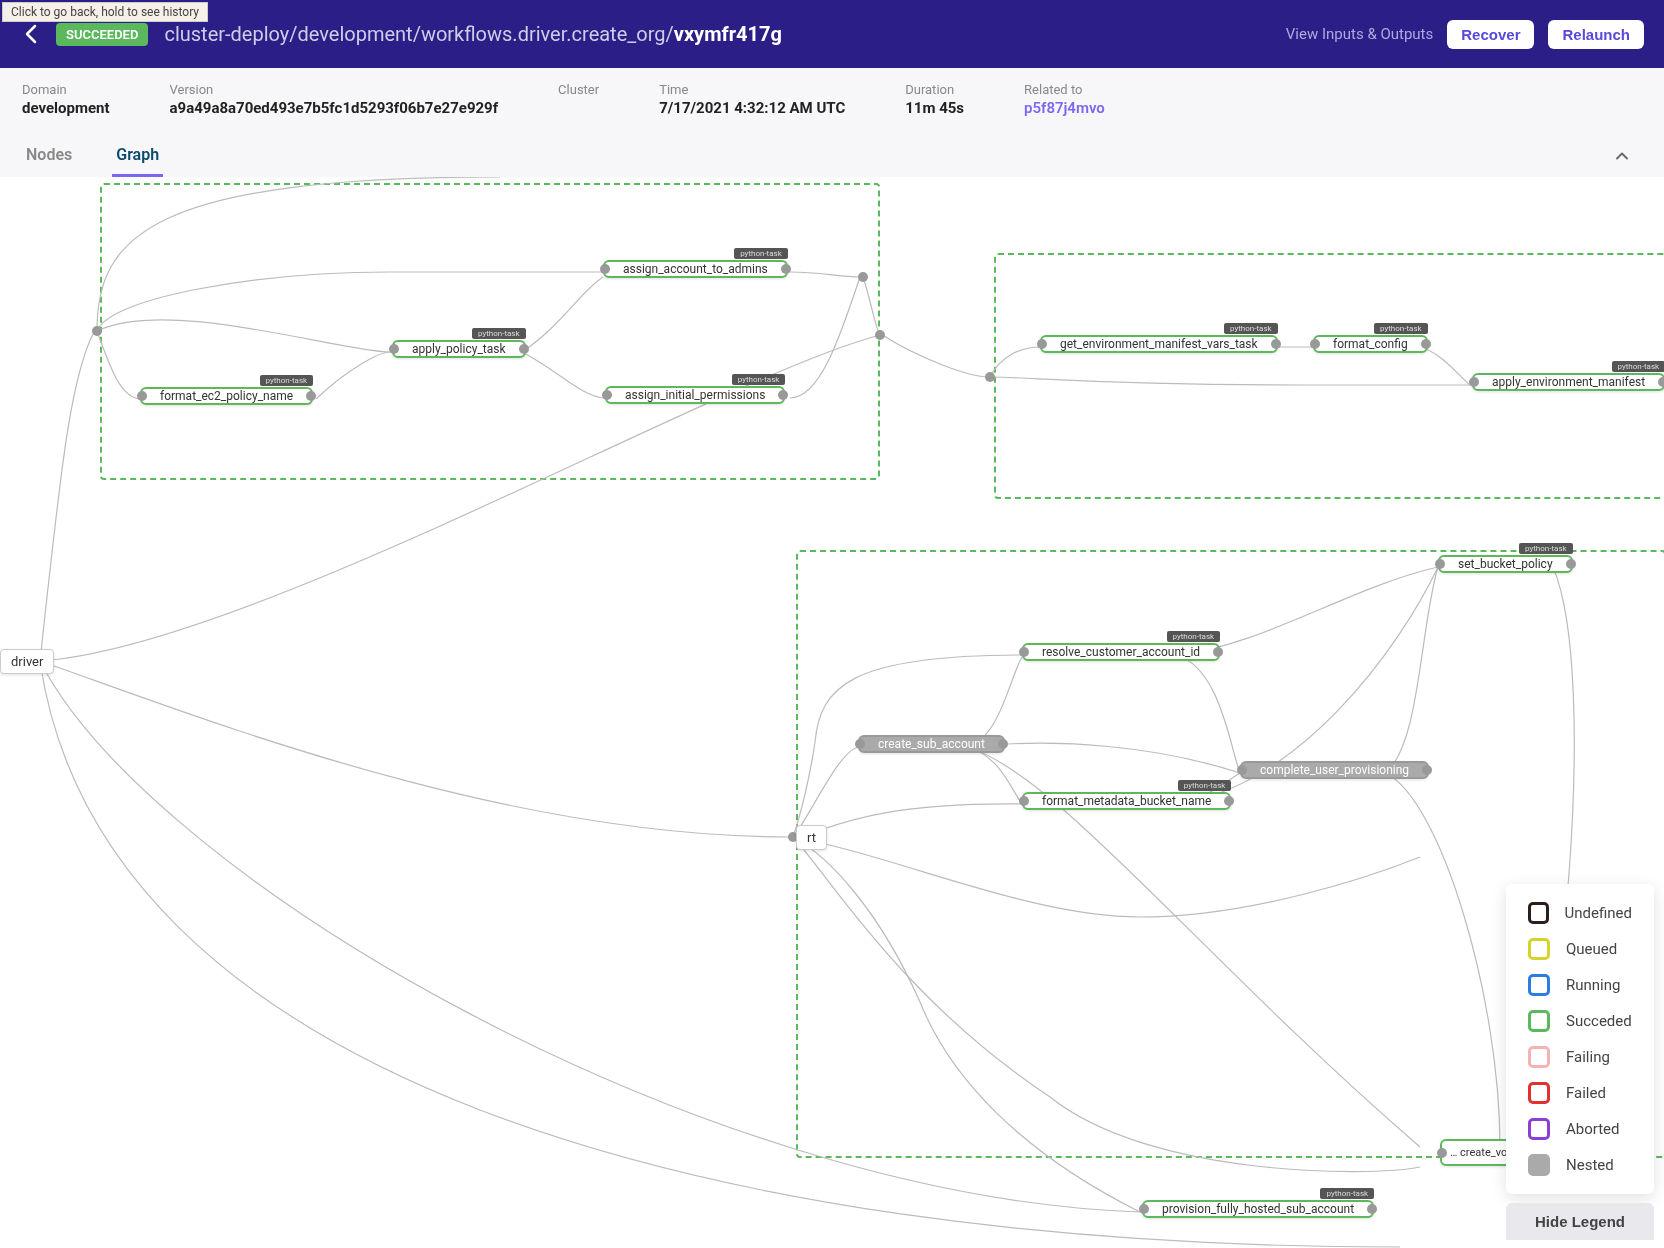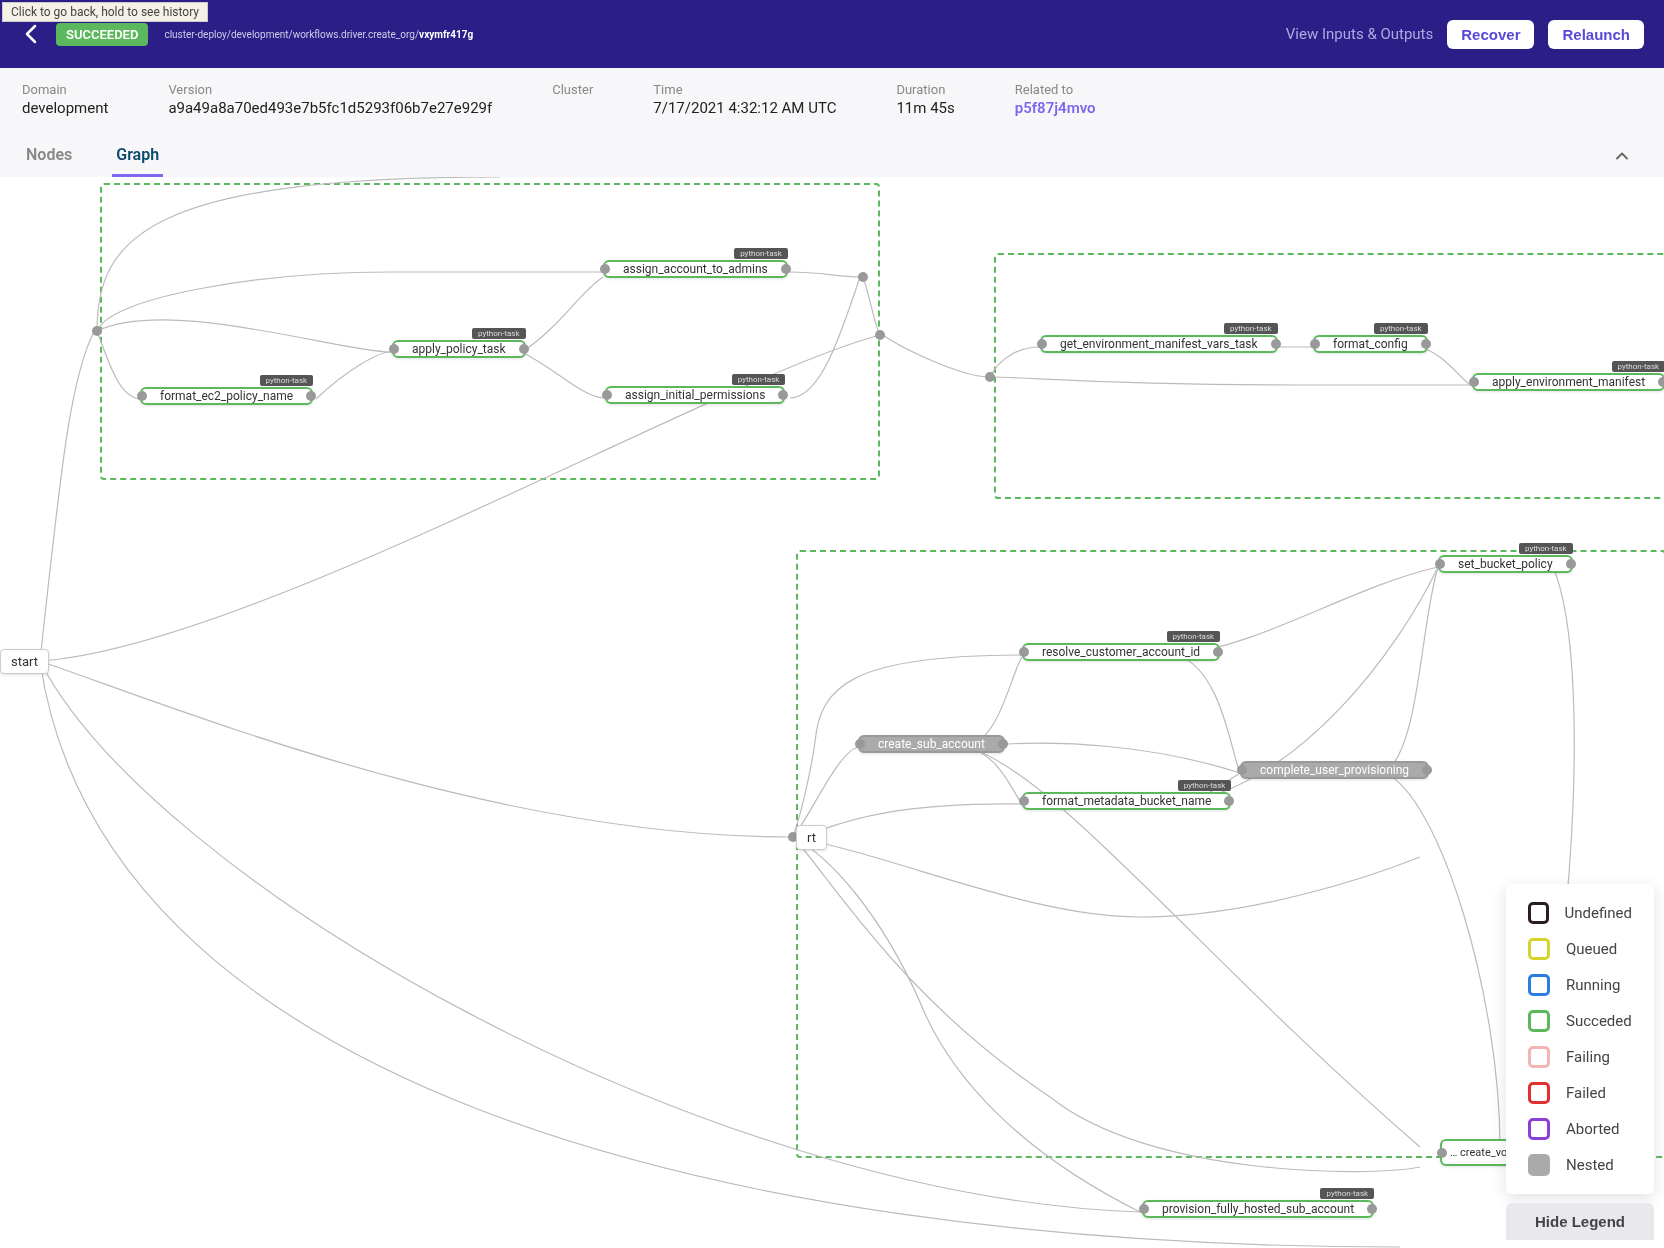--- a/index.html
+++ b/index.html
@@ -5,32 +5,32 @@
   * { box-sizing: border-box; margin: 0; padding: 0; }
   body { font-family: -apple-system, BlinkMacSystemFont, "Segoe UI", Roboto, Helvetica, Arial, sans-serif; background: #fff; color: #333; width: 1664px; height: 1248px; overflow: hidden; position: relative; }
 
   
   .tooltip-top { position: absolute; top: 2px; left: 2px; background: #f5f0e8; border: 1px solid #ccc; padding: 2px 8px; font-size: 12px; z-index: 100; color: #444; }
 
   
   .header { background: #2b1f87; height: 68px; display: flex; align-items: center; padding: 0 20px; color: #fff; }
   .back-arrow { width: 24px; height: 24px; margin-right: 12px; fill: #fff; cursor: pointer; flex-shrink:0; }
   .status-badge { background: #5cb85c; color: #fff; border-radius: 4px; padding: 4px 10px; font-size: 13px; font-weight: 600; margin-right: 16px; flex-shrink:0; }
-  .breadcrumb { font-size: 10px; color: #d0cce8; flex-grow: 1; white-space: nowrap; overflow: hidden; }
+  .breadcrumb { font-size: 20px; color: #d0cce8; flex-grow: 1; white-space: nowrap; overflow: hidden; }
   .breadcrumb .run-id { font-weight: 700; color: #fff; }
   .header-actions { display: flex; align-items: center; gap: 14px; flex-shrink:0; }
   .header-link { color: #b0a8e0; font-size: 15px; cursor: pointer; }
   .btn { background: #fff; color: #5a48d8; border: none; border-radius: 6px; padding: 6px 14px; font-size: 15px; font-weight: 600; cursor: pointer; }
 
   
   .meta-bar { background: #f7f7f9; padding: 14px 22px 0 22px; border-bottom: 1px solid #e8e8ed; }
   .meta-row { display: flex; gap: 60px; }
   .meta-item { display: flex; flex-direction: column; }
   .meta-label { font-size: 13px; color: #888; margin-bottom: 2px; }
-  .meta-value { font-size: 15px; font-weight: 400; color: #222; }
+  .meta-value { font-size: 15px; font-weight: 700; color: #222; }
   .meta-value.link { color: #7b68ee; font-weight: 600; }
   .tabs { display: flex; gap: 36px; margin-top: 18px; align-items:center; }
   .tab { font-size: 16px; color: #888; font-weight: 600; padding: 10px 4px; border-bottom: 3px solid transparent; cursor: pointer; }
   .tab.active { color: #0c4a6e; border-bottom-color: #7b68ee; }
   .collapse-icon { margin-left: auto; margin-right: 10px; cursor: pointer; }
 
   
   .canvas { position: absolute; top: 177px; left: 0; right: 0; bottom: 0; overflow: hidden; background: #fff; }
   .dashed-group { position: absolute; border: 2px dashed #5cb85c; border-radius: 4px; }
   .edge-svg { position: absolute; top: 0; left: 0; width: 100%; height: 100%; pointer-events: none; }
@@ -159,21 +159,21 @@
     <path d="M1553 390 C 1600 500, 1560 900, 1520 970"></path>
 
     <circle class="port" cx="97" cy="154" r="5"></circle>
     <circle class="port" cx="863" cy="100" r="5"></circle>
     <circle class="port" cx="880" cy="158" r="5"></circle>
     <circle class="port" cx="990" cy="200" r="5"></circle>
     <circle class="port" cx="40" cy="484" r="5"></circle>
     <circle class="port" cx="793" cy="660" r="5"></circle>
   </svg>
 
-  <div class="node start" style="top:472px; left:0px;"><span>start</span></div>
+  <div class="node start" style="top:472px; left:0px;"><span>driver</span></div>
   <div class="node start" style="top:648px; left:796px;"><span>rt</span></div>
 
   <div class="node succ" style="top:210px; left:140px;">
     <span class="tasktag">python-task</span>
     <span class="nport l"></span><span>format_ec2_policy_name</span><span class="nport r"></span>
   </div>
   <div class="node succ" style="top:163px; left:392px;">
     <span class="tasktag">python-task</span>
     <span class="nport l"></span><span>apply_policy_task</span><span class="nport r"></span>
   </div>

